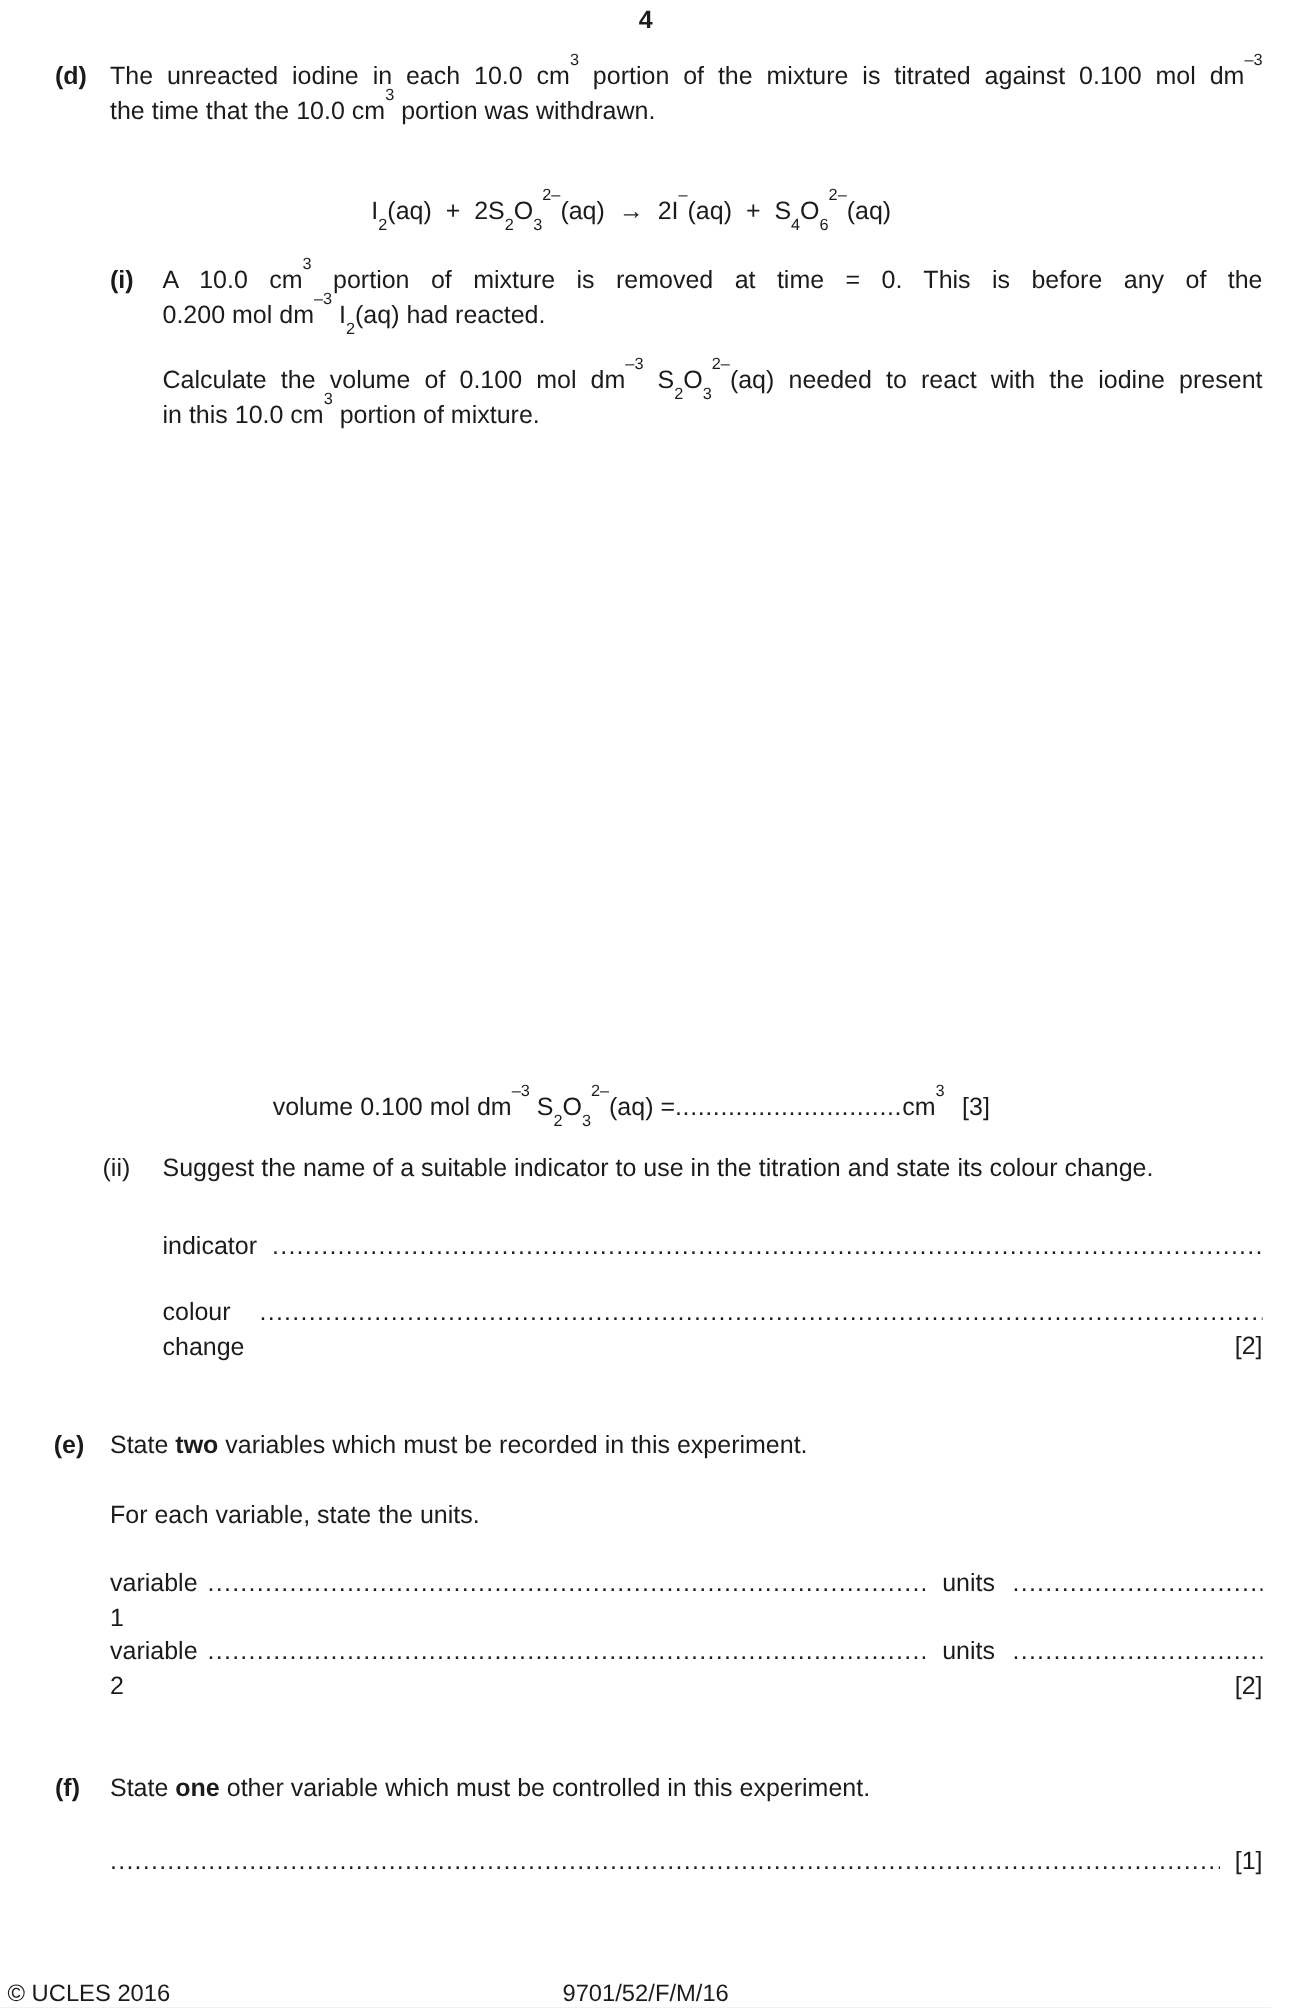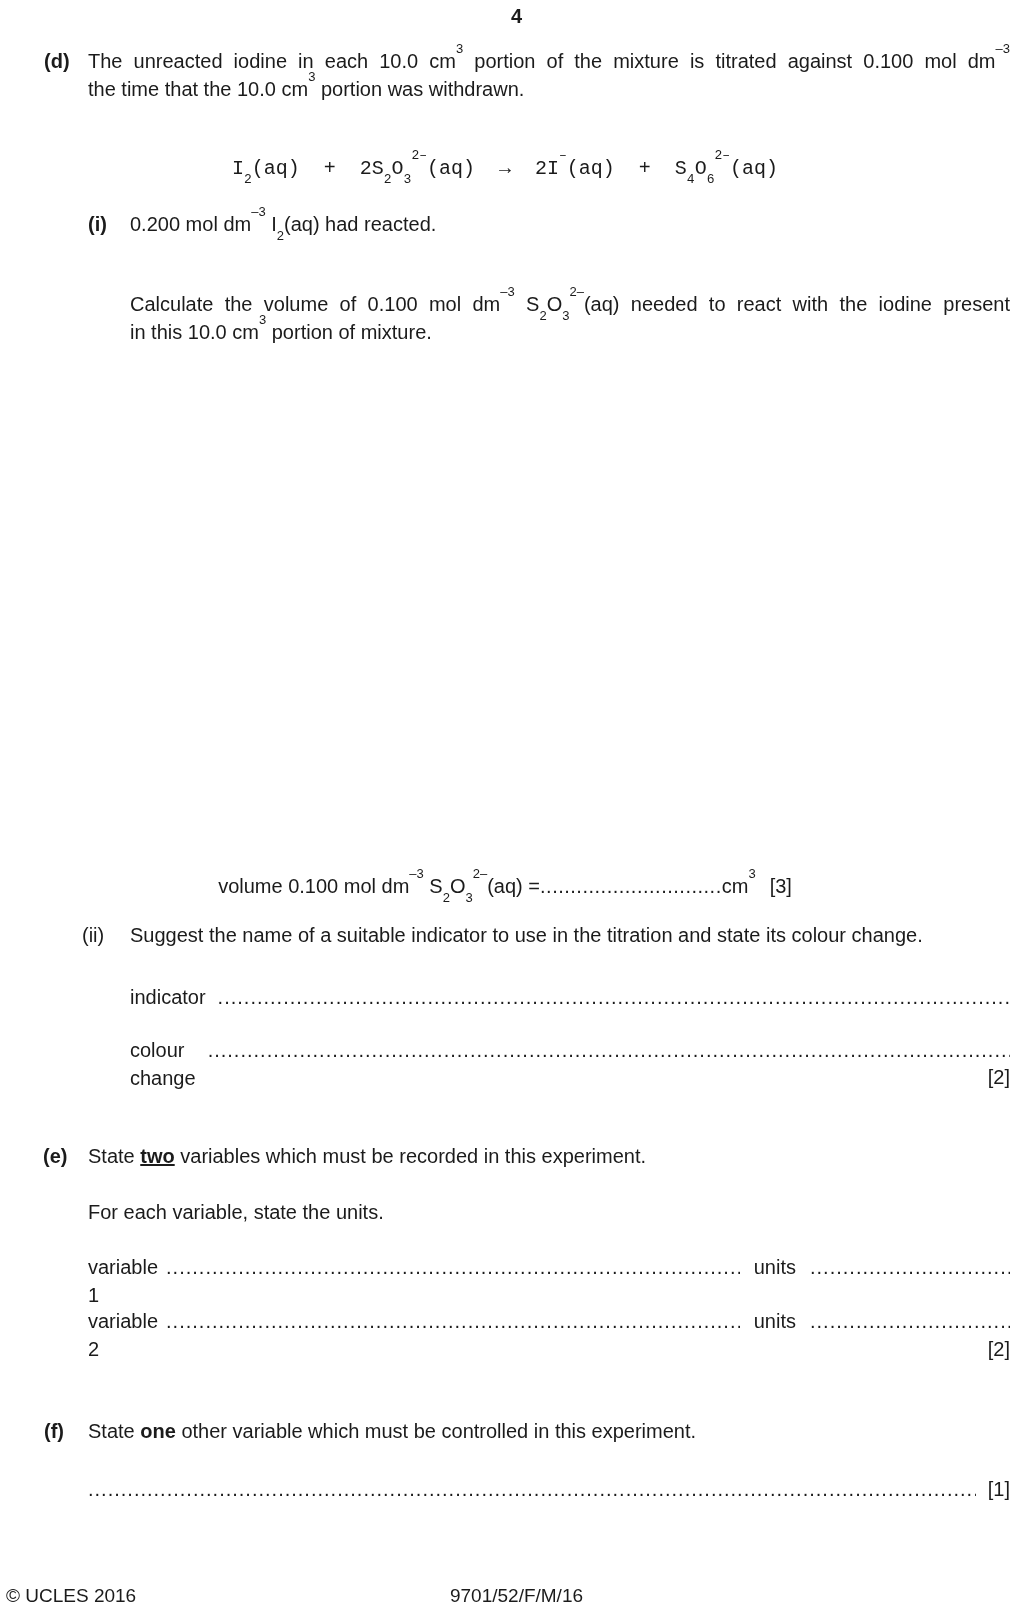--- a/index.html
+++ b/index.html
@@ -32,21 +32,21 @@
     text-align-last: justify;
     white-space: nowrap;
   }
   .stretch-wide {
     text-align: justify;
     text-align-last: justify;
     white-space: nowrap;
     word-spacing: 2px;
   }
 
-  .equation { width: 1010px; text-align: center; white-space: pre; font-family: Liberation Mono, monospace; }
+  .equation { width: 1010px; text-align: center; white-space: pre; }
 
   .answer-row { display: flex; align-items: baseline; }
   .leader {
     flex: 1 1 auto;
     min-width: 0;
     overflow: hidden;
     white-space: nowrap;
     letter-spacing: 1px;
   }
   .leader-fixed {
@@ -76,20 +76,21 @@
       <div class="stretch"><span>The unreacted iodine in each 10.0 cm</span><sup>3</sup><span> portion of the mixture is titrated against 0.100 mol dm</span><sup>–3</sup></div>
       <div><span>the time that the 10.0 cm</span><sup>3</sup><span> portion was withdrawn.</span></div>
     </div>
   </div>
 
   <div class="abs equation" style="top:155px; left:0;"><span>I</span><sub>2</sub><span>(aq)  +  2S</span><sub>2</sub><span>O</span><sub>3</sub><sup>2–</sup><span>(aq)  →  2I</span><sup>–</sup><span>(aq)  +  S</span><sub>4</sub><span>O</span><sub>6</sub><sup>2–</sup><span>(aq)</span></div>
 
   <div class="abs qrow" style="top:210px; left:88px; width:922px;">
     <div class="plabel">(i)</div>
     <div class="qtext">
+      <div class="stretch-wide"><span>A 10.0 cm</span><sup>3</sup><span> portion of mixture is removed at time = 0. This is before any of the</span></div>
       <div><span>0.200 mol dm</span><sup>–3</sup><span> I</span><sub>2</sub><span>(aq) had reacted.</span></div>
     </div>
   </div>
 
   <div class="abs" style="top:290px; left:130px; width:880px;">
     <div class="stretch"><span>Calculate the volume of 0.100 mol dm</span><sup>–3</sup><span> S</span><sub>2</sub><span>O</span><sub>3</sub><sup>2–</sup><span>(aq) needed to react with the iodine present</span></div>
     <div><span>in this 10.0 cm</span><sup>3</sup><span> portion of mixture.</span></div>
   </div>
 
   <div class="abs answer-row" style="top:872px; left:0; width:1010px; justify-content:center;">
@@ -111,21 +112,21 @@
 
   <div class="abs answer-row" style="top:1036px; left:130px; width:880px;">
     <span>colour change</span>
     <span class="leader" style="margin-left:12px;">........................................................................................................................................................................................................................................................</span>
   </div>
 
   <div class="abs right-marks" style="top:1063px; left:0;">[2]</div>
 
   <div class="abs qrow" style="top:1142px; left:43px; width:967px;">
     <div class="qlabel" style="flex-basis:45px;">(e)</div>
-    <div class="qtext"><span>State </span><span style="font-weight: 700; text-decoration: underline;">two</span><span> variables which must be recorded in this experiment.</span></div>
+    <div class="qtext"><span>State </span><span style="font-weight: 700;">two</span><span> variables which must be recorded in this experiment.</span></div>
   </div>
 
   <div class="abs" style="top:1198px; left:88px; width:922px;">For each variable, state the units.</div>
 
   <div class="abs answer-row" style="top:1253px; left:88px; width:922px;">
     <span>variable 1</span>
     <span class="leader" style="margin:0 14px 0 8px;">........................................................................................................................................................................................................................................................</span>
     <span>units</span>
     <span class="leader-fixed" style="margin-left:14px;">........................................................................................................................................................................................................................................................</span>
   </div>

